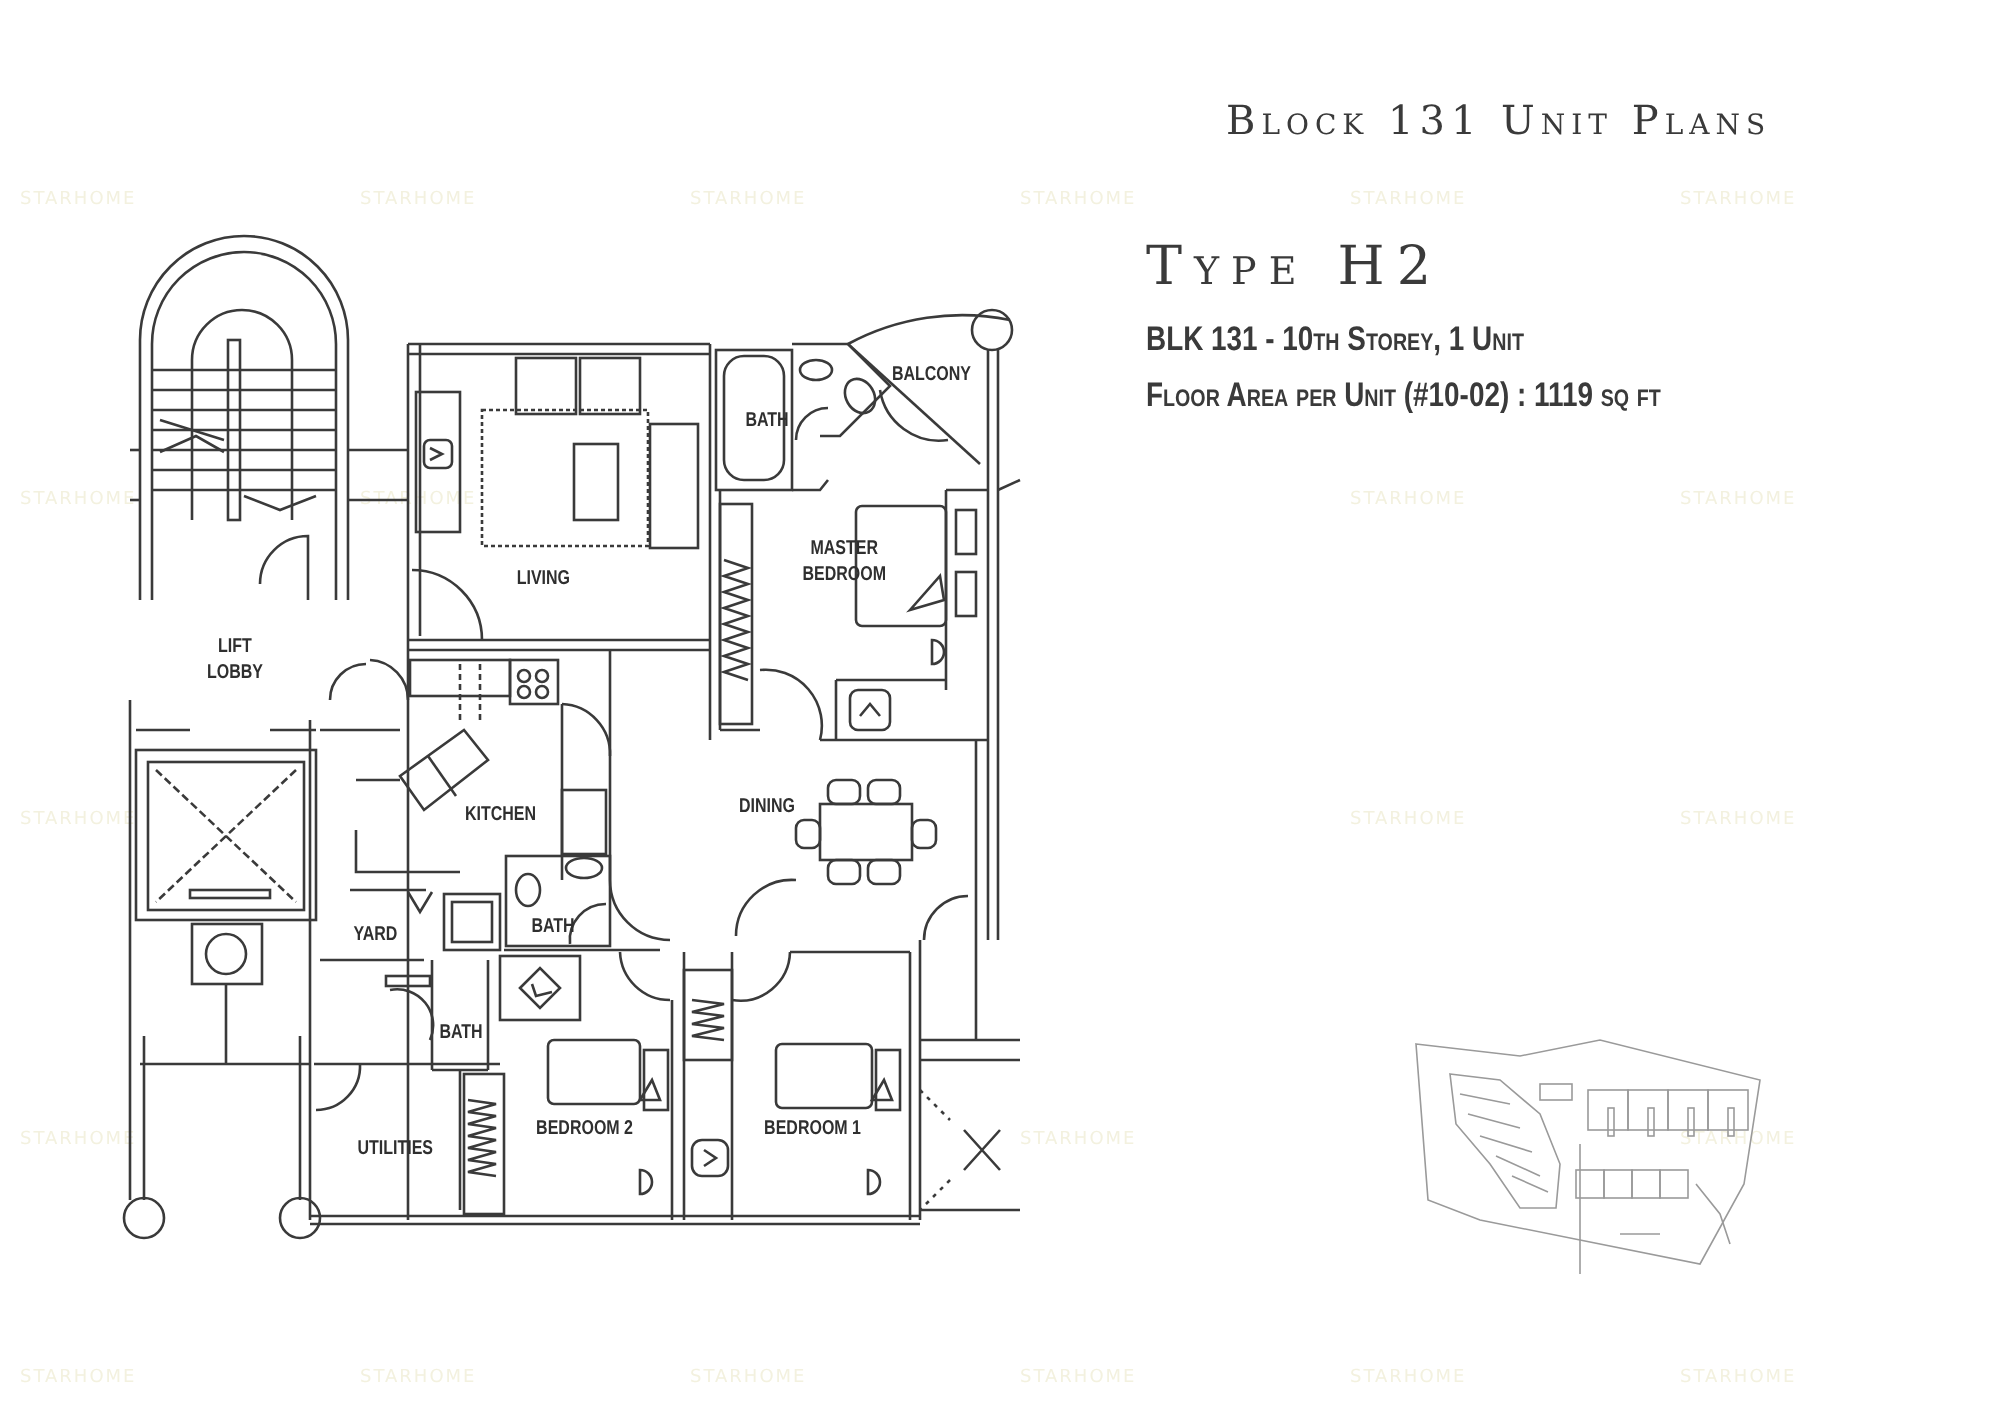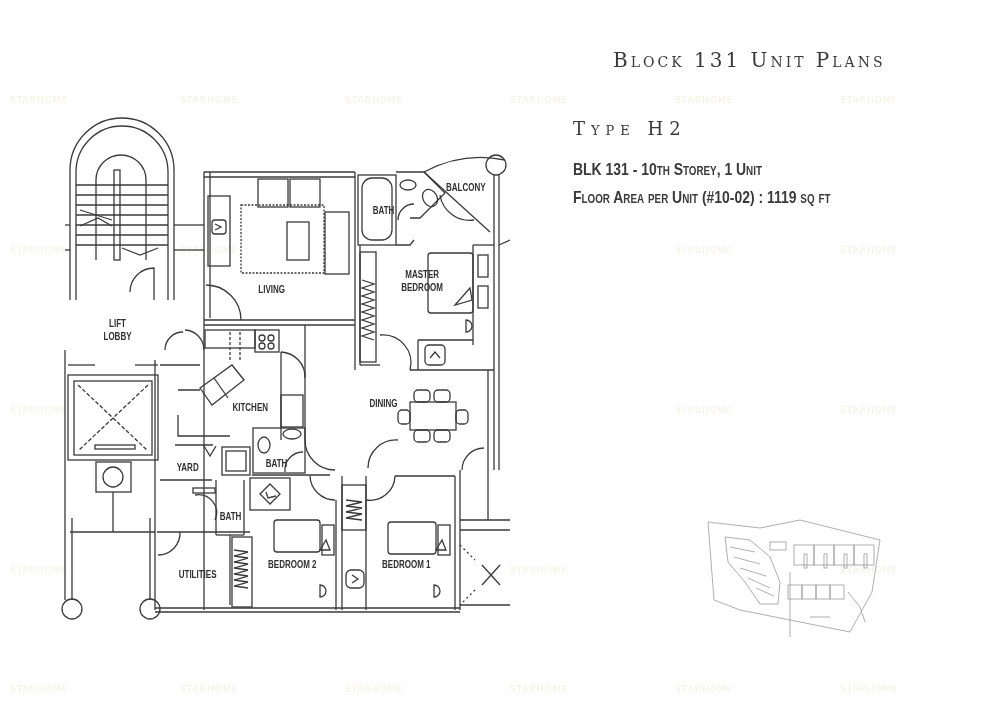--- a/index.html
+++ b/index.html
@@ -1,20 +1,20 @@
 <!DOCTYPE html>
 <html><head>
 <meta charset="utf-8">
 <style>
   html, body { margin: 0; padding: 0; background: #ffffff; }
   body { width: 1000px; height: 707px; position: relative; overflow: hidden; font-family: "DejaVu Serif", serif; }
   .watermark-row { position: absolute; left: 0; width: 796px; height: 14px; pointer-events: none; }
   .wm { position: absolute; font-family: "DejaVu Sans", sans-serif; font-size: 9px; color: #f3f1df; letter-spacing: 1px; }
   .header-title { position: absolute; left: 565px; top: 48px; font-family: "DejaVu Serif", serif; font-size: 20px; letter-spacing: 3px; color: #3a3a3a; font-variant: small-caps; margin-left: 48px; }
-  .type-title { position: absolute; left: 573px; top: 118px; font-family: "DejaVu Serif", serif; font-size: 18px; letter-spacing: 6px; color: #3a3a3a; font-variant: small-caps; }
+  .type-title { position: absolute; left: 573px; top: 118px; font-family: "DejaVu Serif", serif; font-size: 27px; letter-spacing: 6px; color: #3a3a3a; font-variant: small-caps; }
   .sub-line { position: absolute; left: 573px; font-family: "Liberation Sans Narrow", "Liberation Sans", sans-serif; font-weight: bold; color: #3a3a3a; font-variant: small-caps; transform-origin: left top; }
   .sub1 { top: 160px; font-size: 17px; transform: scaleX(0.82); }
   .sub2 { top: 188px; font-size: 17px; transform: scaleX(0.82); }
   .plan { position: absolute; left: 0; top: 0; width: 1000px; height: 707px; }
   .plan svg { position: absolute; left: 0; top: 0; }
   .room-label { position: absolute; font-family: "Liberation Sans", sans-serif; font-weight: bold; font-size: 10px; color: #2f2f2f; transform: scaleX(0.8); transform-origin: center; text-align: center; white-space: pre-line; line-height: 13px; }
   .site-plan { position: absolute; left: 700px; top: 512px; width: 190px; height: 125px; }
 </style>
 </head>
 <body>

